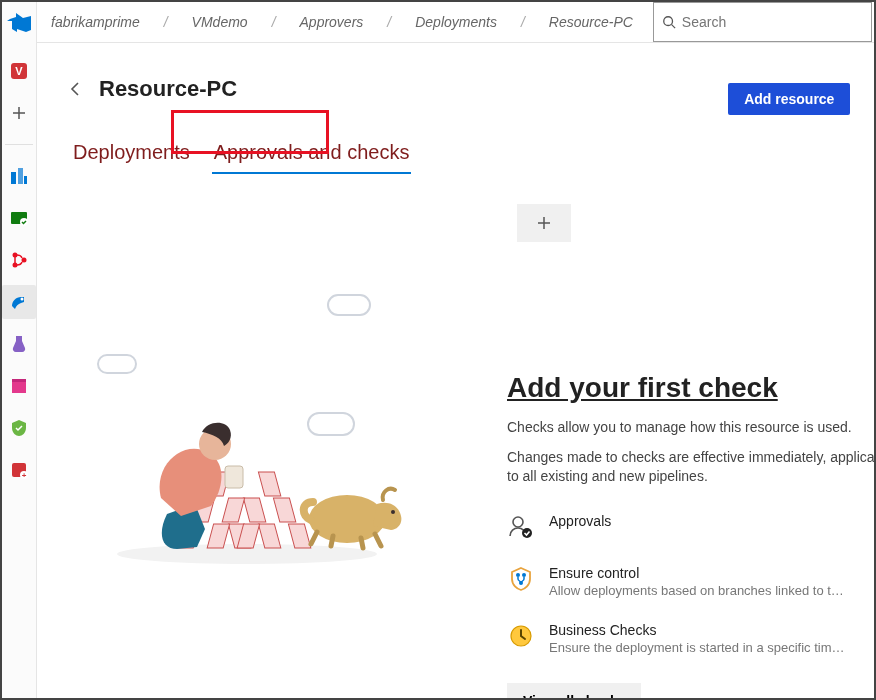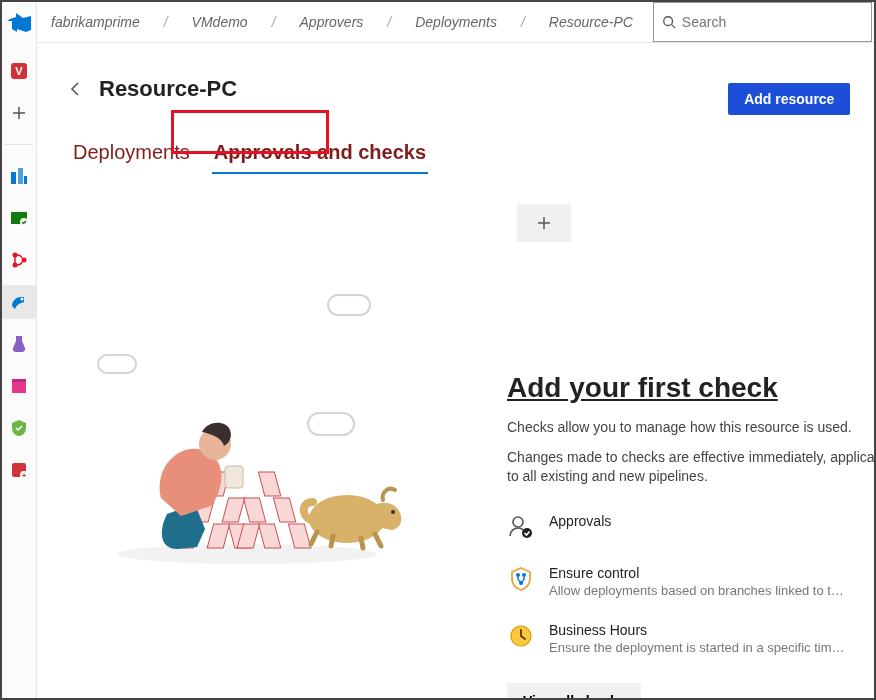--- a/index.html
+++ b/index.html
@@ -32,21 +32,21 @@
   .page-header { display: flex; align-items: center; gap: 14px; }
   .back-arrow { width: 18px; height: 18px; cursor: pointer; color: #555; }
   .page-title { font-size: 22px; font-weight: 600; color: #222; }
   .spacer { flex: 1; }
   .btn-primary { background: #1d4ed8; color: #fff; border: none; padding: 8px 16px; font-size: 14px; font-weight: 600; cursor: pointer; border-radius: 2px; margin-top: 20px; }
   .more-btn { width: 30px; height: 30px; display:flex; align-items:center; justify-content:center; cursor:pointer; color:#555; }
 
   
   .tabs { display: flex; gap: 20px; margin-top: 20px; padding-left: 4px; }
   .tab { font-size: 20px; color: #7f1d1d; padding: 6px 2px 10px; cursor: pointer; position: relative; }
-  .tab.active { font-weight: 700; }
+  .tab.active { font-weight: 400; }
   .tab.active::after { content:""; position:absolute; left:0; right:0; bottom:0; height:2px; background:#0078d4; }
   .tab-highlight { position: absolute; border: 3px solid #e81123; pointer-events: none; }
   .tabs-wrap { position: relative; display:inline-block; }
 
   
   .content { display: flex; padding: 10px 30px 20px 60px; gap: 20px; }
   .left-illus { width: 390px; padding-top: 100px; }
   .illus-box { width: 360px; height: 280px; position: relative; }
 
   .right-pane { flex: 1; padding-top: 10px; }
@@ -305,21 +305,21 @@
             </div>
           </div>
           <div class="check-item">
             <div class="check-icon">
               <svg width="26" height="26" viewBox="0 0 26 26">
                   <circle cx="13" cy="13" r="10" fill="#ffc83d" stroke="#d89b00" stroke-width="1.2"></circle>
                   <path d="M13 7v6l4 3" stroke="#5a4500" stroke-width="2" fill="none" stroke-linecap="round"></path>
                 </svg>
             </div>
             <div>
-              <div class="check-name">Business Hours</div>
+              <div class="check-name">Business Checks</div>
               <div class="check-desc">Ensure the deployment is started in a specific time win…</div>
             </div>
           </div>
         </div>
 
         <button class="view-all">View all checks</button>
       </div>
     </div>
   </div>
 </div>

